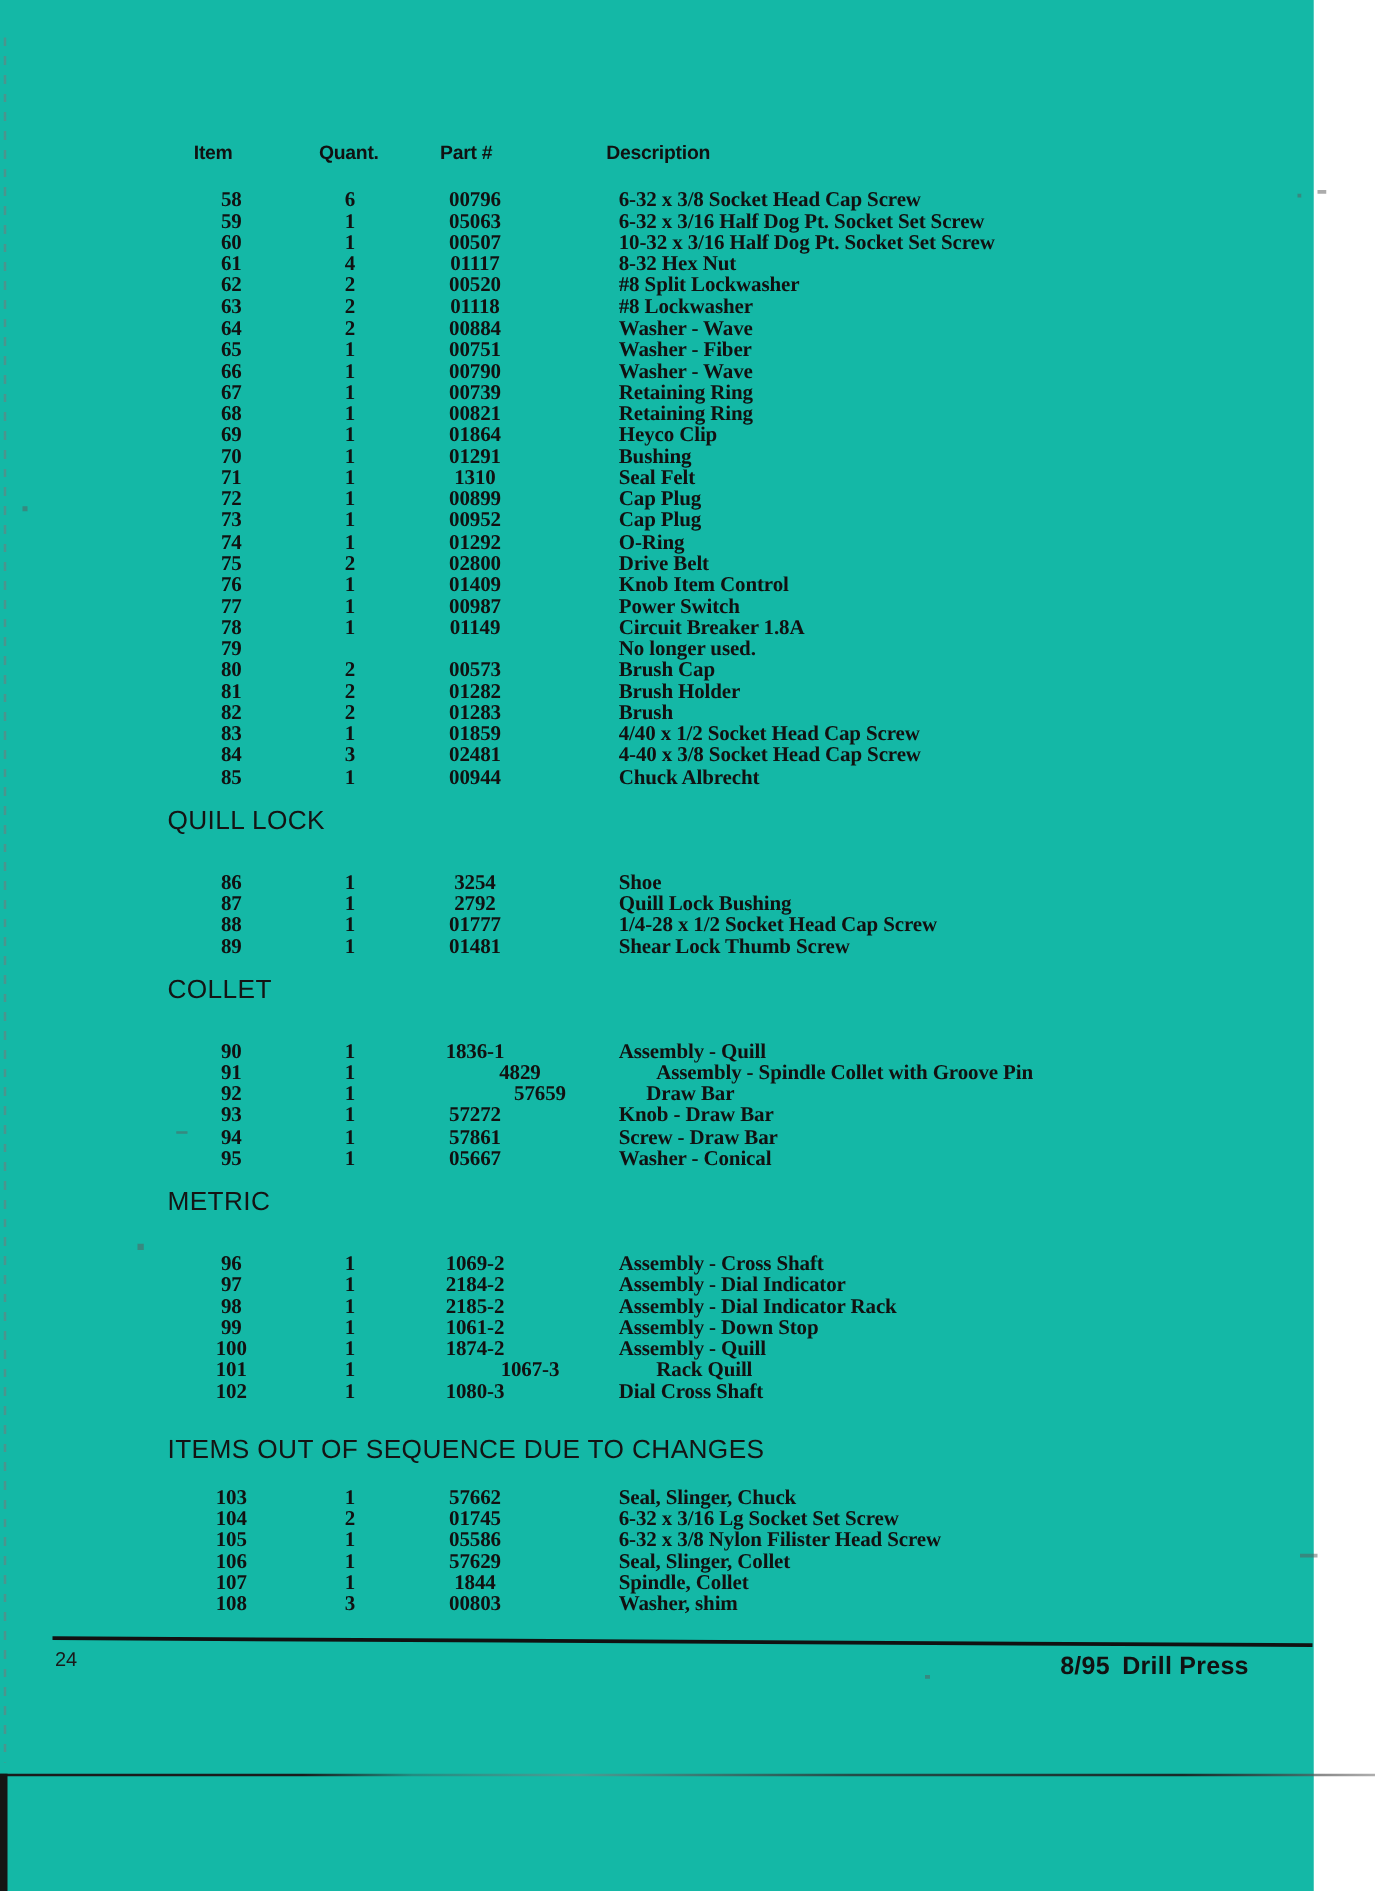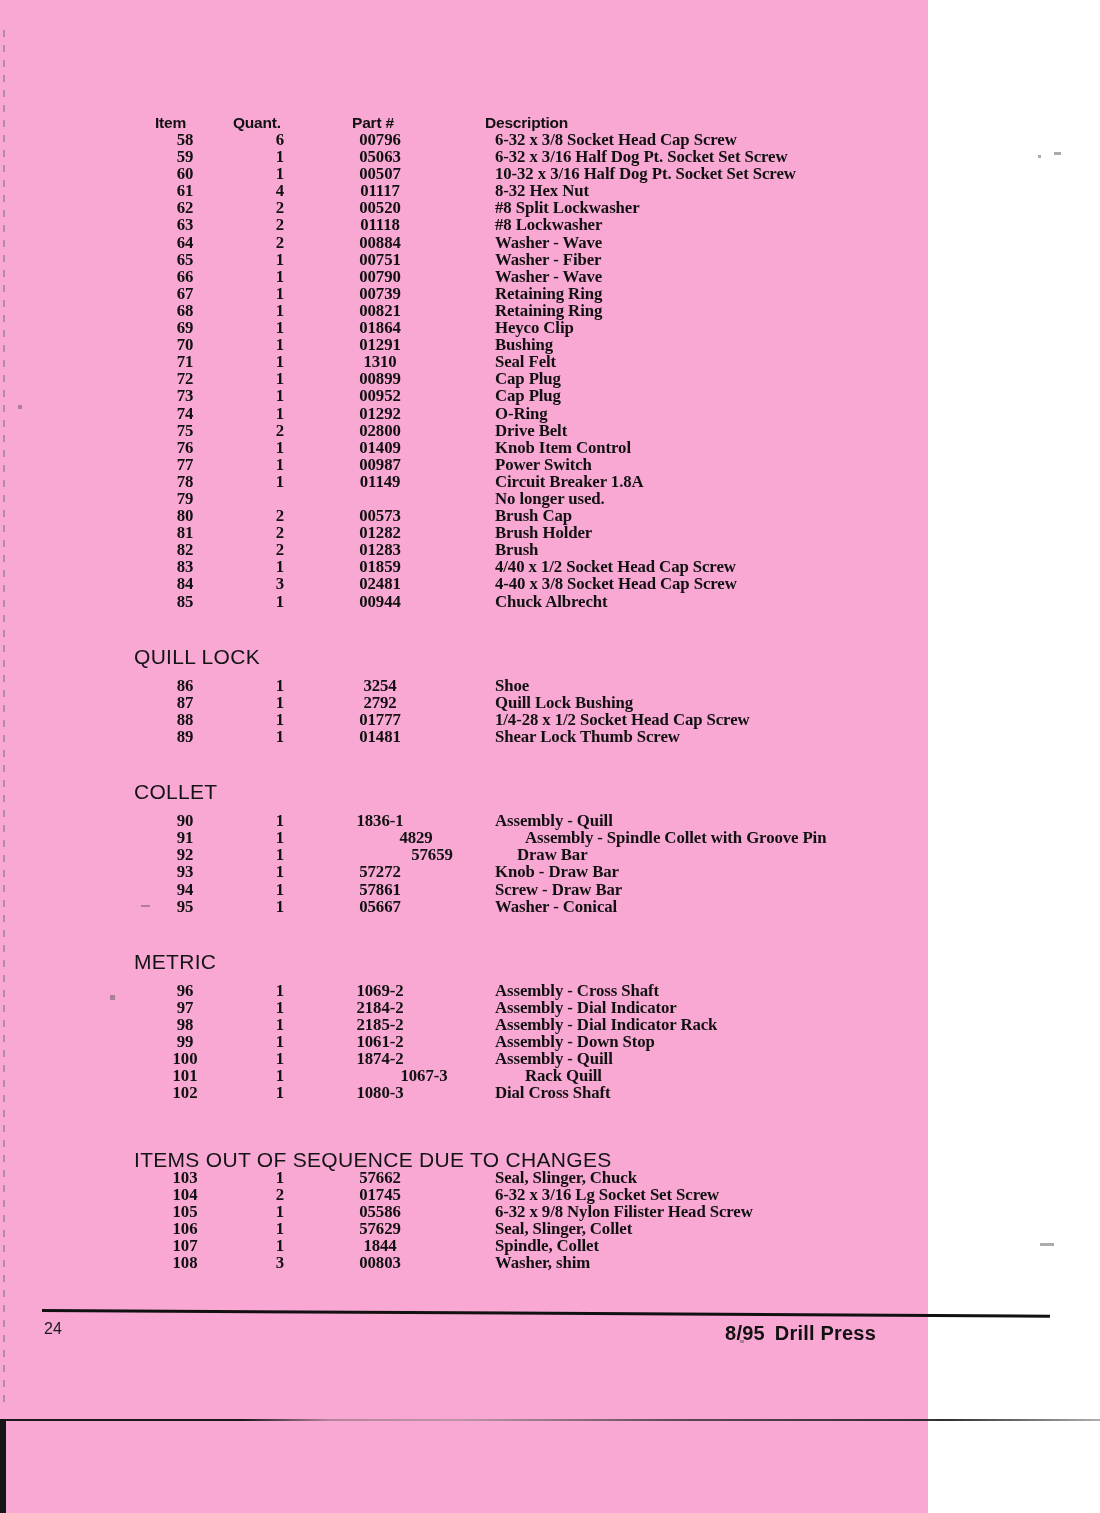--- a/index.html
+++ b/index.html
@@ -13,23 +13,23 @@
     position: relative;
     overflow: hidden;
     font-family: "Liberation Serif", serif;
     color: #111111;
   }
 
   
   #page {
     position: absolute;
     left: 0; top: 0;
-    width: 928px;
+    width: 1051px;
     height: 1513px;
-    background: #f9a8d4;
+    background: #14b8a6;
   }
 
   
   .scan-edge-left {
     position: absolute;
     left: 3px; top: 30px;
     width: 2px; height: 1380px;
     background: repeating-linear-gradient(
         to bottom,
         rgba(120,120,120,0.55) 0px,
@@ -91,28 +91,29 @@
     top: 114px;
     width: 900px;
     height: 18px;
     font-family: "Liberation Sans", sans-serif;
     font-weight: bold;
     font-size: 15.5px;
     letter-spacing: -0.2px;
   }
   .thead .cell { font-family: "Liberation Sans", sans-serif; font-weight: bold; font-size: 15.5px; }
   .thead .c-item  { left: 0px;  width: 56px; text-align: left; }
-  .thead .c-quant { left: 78px; width: 70px; text-align: left; }
+  .thead .c-quant { left: 78px; width: 70px; text-align: right; }
   .thead .c-part  { left: 168px; width: 80px; text-align: left; margin-left: 29px; }
   .thead .c-desc  { left: 330px; }
 
   .tbody-block {
     position: absolute;
     left: 155px;
     width: 930px;
+    margin-top: 20px;
   }
   .tbody-block .cell {
     font-family: "Liberation Serif", serif;
     font-weight: bold;
     font-size: 16.8px;
     letter-spacing: -0.1px;
   }
   .tbody-block .c-desc { font-weight: bold; }
 
   
@@ -475,21 +476,21 @@
         <div class="row">
           <div class="cell c-item">104</div>
           <div class="cell c-quant">2</div>
           <div class="cell c-part">01745</div>
           <div class="cell c-desc">6-32 x 3/16 Lg Socket Set Screw</div>
         </div>
         <div class="row">
           <div class="cell c-item">105</div>
           <div class="cell c-quant">1</div>
           <div class="cell c-part">05586</div>
-          <div class="cell c-desc">6-32 x 9/8 Nylon Filister Head Screw</div>
+          <div class="cell c-desc">6-32 x 3/8 Nylon Filister Head Screw</div>
         </div>
         <div class="row">
           <div class="cell c-item">106</div>
           <div class="cell c-quant">1</div>
           <div class="cell c-part">57629</div>
           <div class="cell c-desc">Seal, Slinger, Collet</div>
         </div>
         <div class="row">
           <div class="cell c-item">107</div>
           <div class="cell c-quant">1</div>

